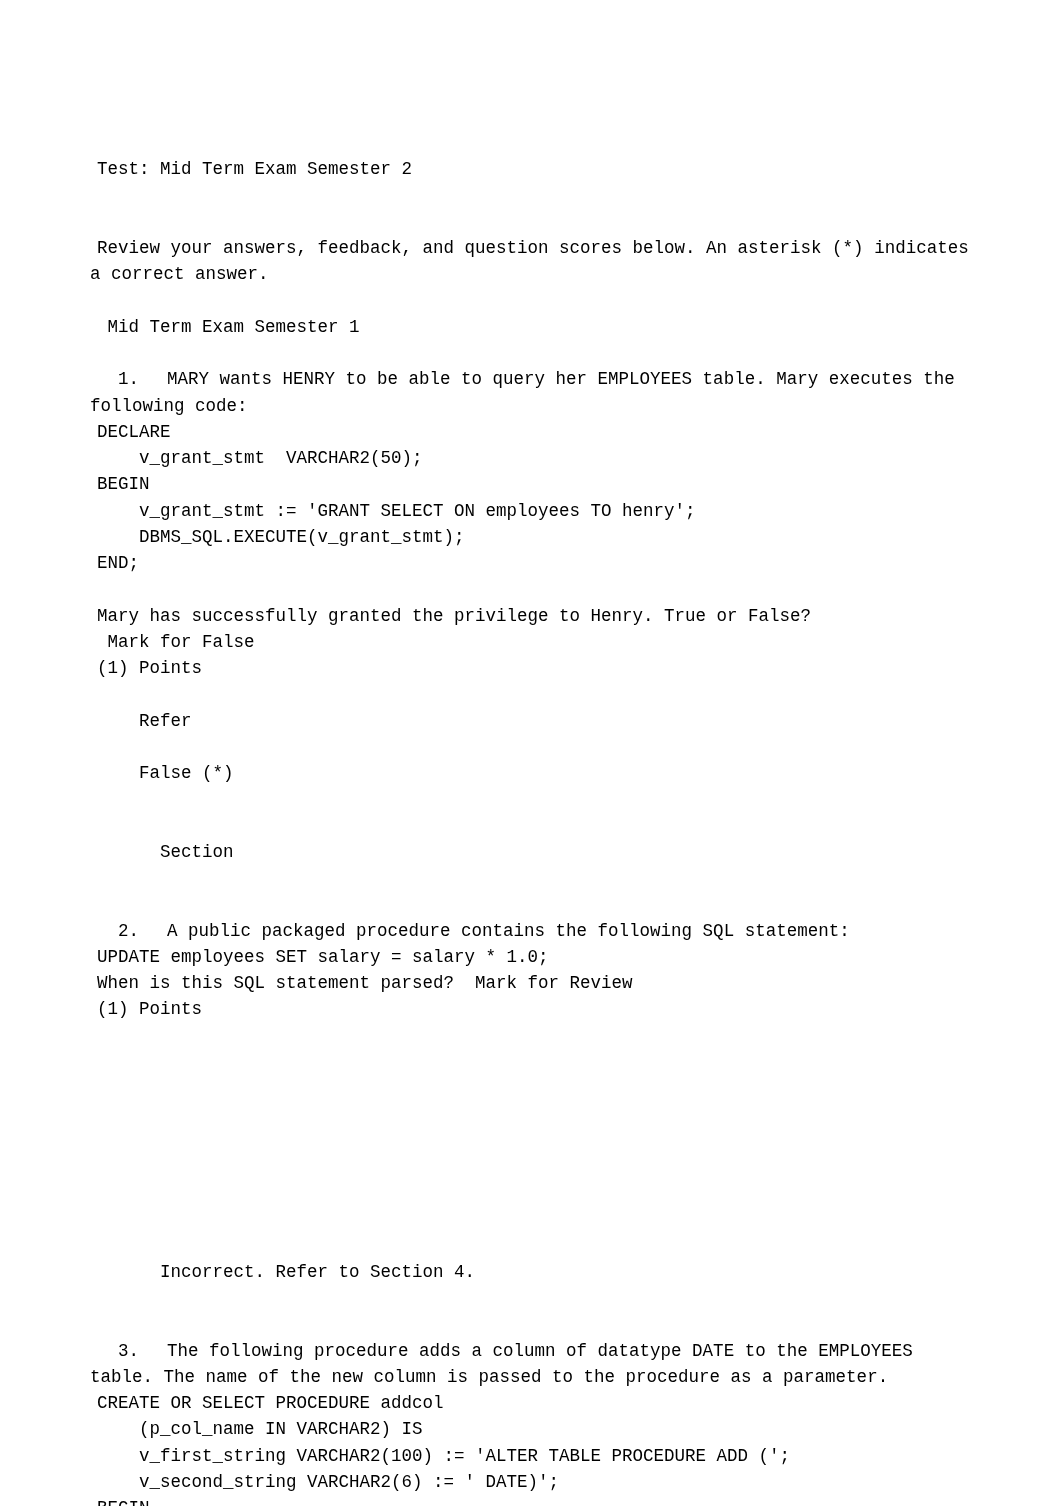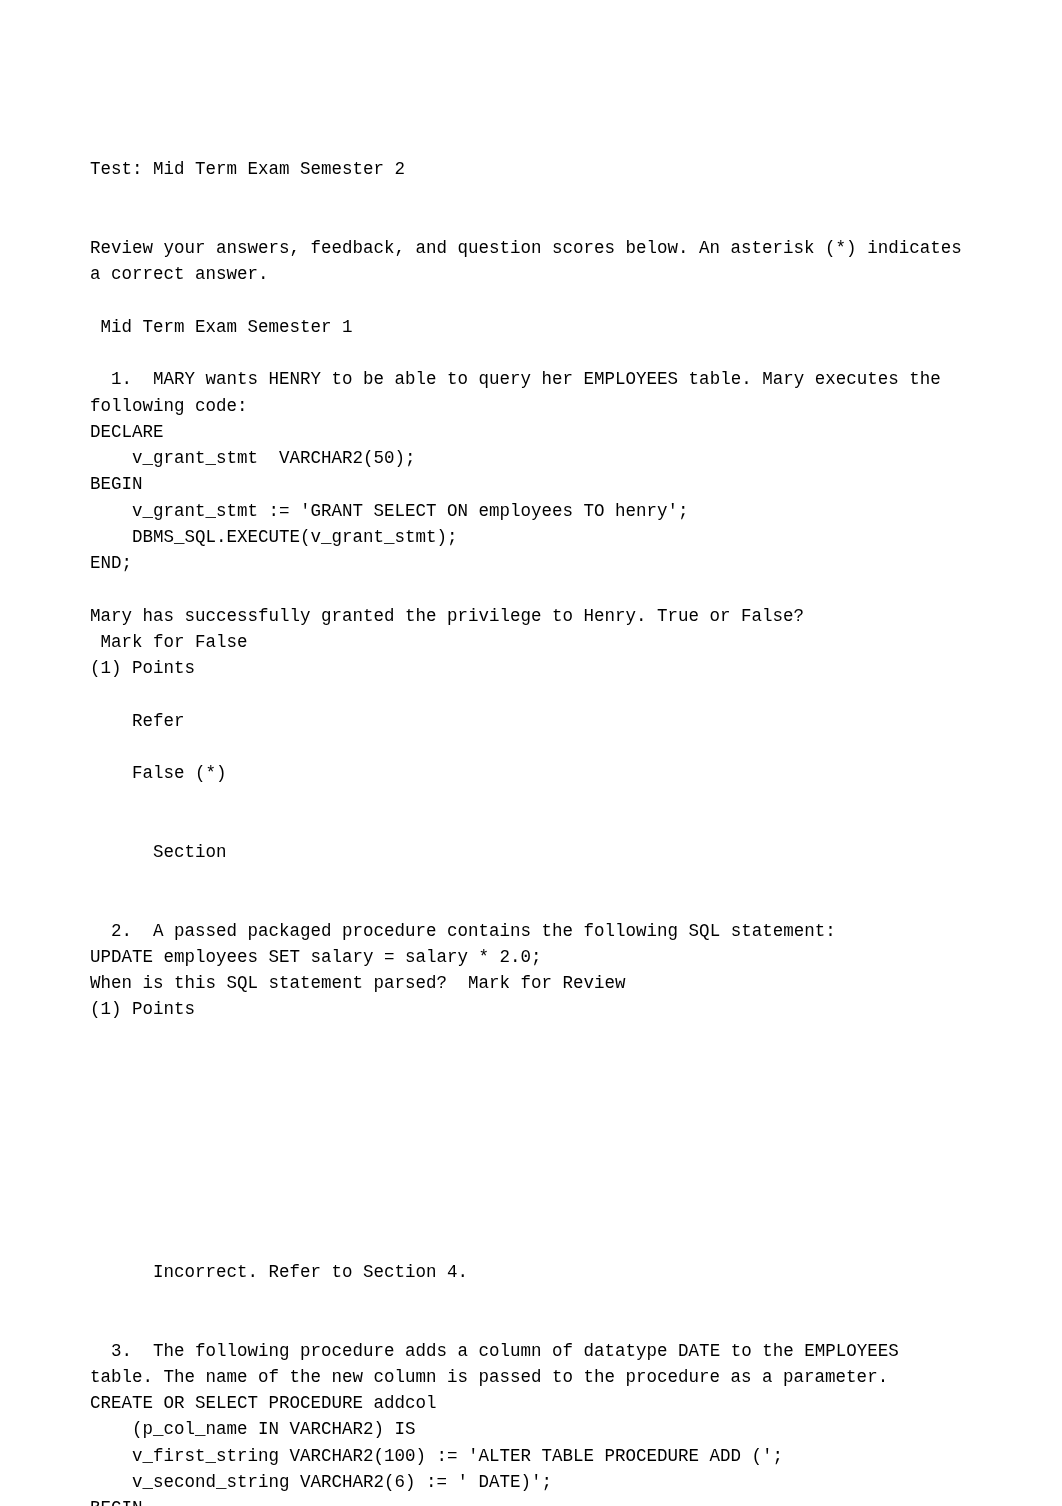--- a/index.html
+++ b/index.html
@@ -11,21 +11,21 @@
     font-family: "Courier New", Courier, monospace;
     font-size: 17.5px;
     line-height: 1.5;
     color: #000000;
   }
   .page {
     padding: 130px 90px 40px 90px;
     white-space: pre-wrap;
   }
   .line {
-    margin: 0;
+    margin: 7px;
   }
 </style>
 </head>
 <body>
 
 <div class="page">
 <span class="line">Test: Mid Term Exam Semester 2</span>
 
 
 <span class="line">Review your answers, feedback, and question scores below. An asterisk (*) indicates a correct answer.</span>
@@ -45,22 +45,22 @@
 <span class="line">(1) Points</span>
 
 <span class="line">    Refer</span>
 
 <span class="line">    False (*)</span>
 
 
 <span class="line">      Section</span>
 
 
-<span class="line">  2.</span><span>  A passed packaged procedure contains the following SQL statement:</span>
-<span class="line">UPDATE employees SET salary = salary * 2.0;</span>
+<span class="line">  2.</span><span>  A public packaged procedure contains the following SQL statement:</span>
+<span class="line">UPDATE employees SET salary = salary * 1.0;</span>
 <span class="line">When is this SQL statement parsed?  Mark for Review</span>
 <span class="line">(1) Points</span>
 
 
 
 
 
 
 
 

